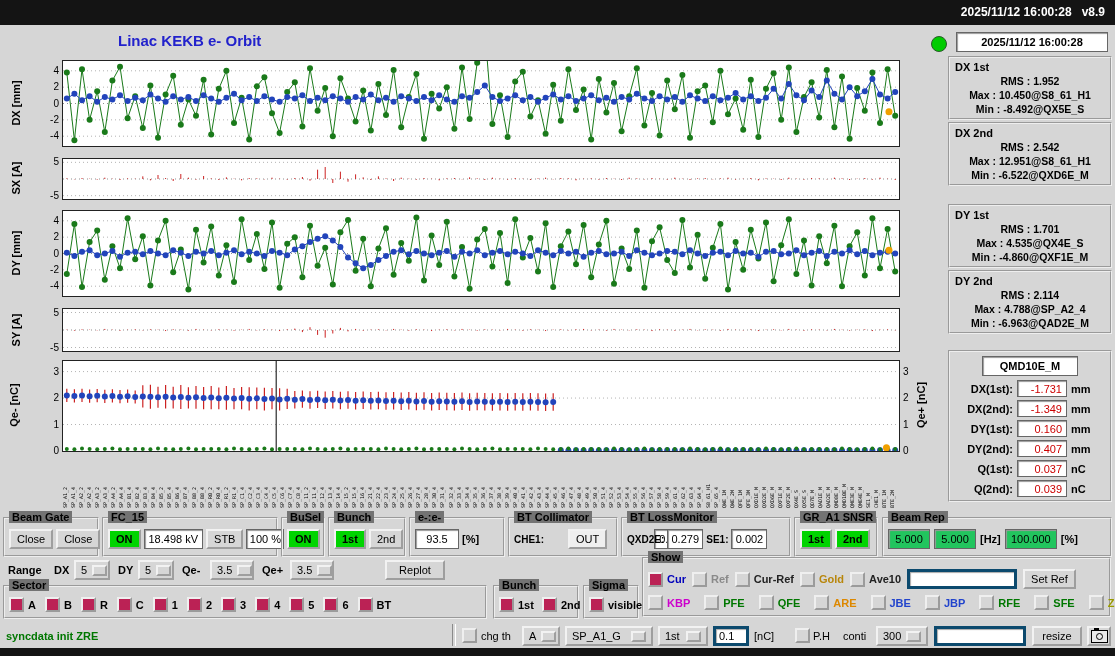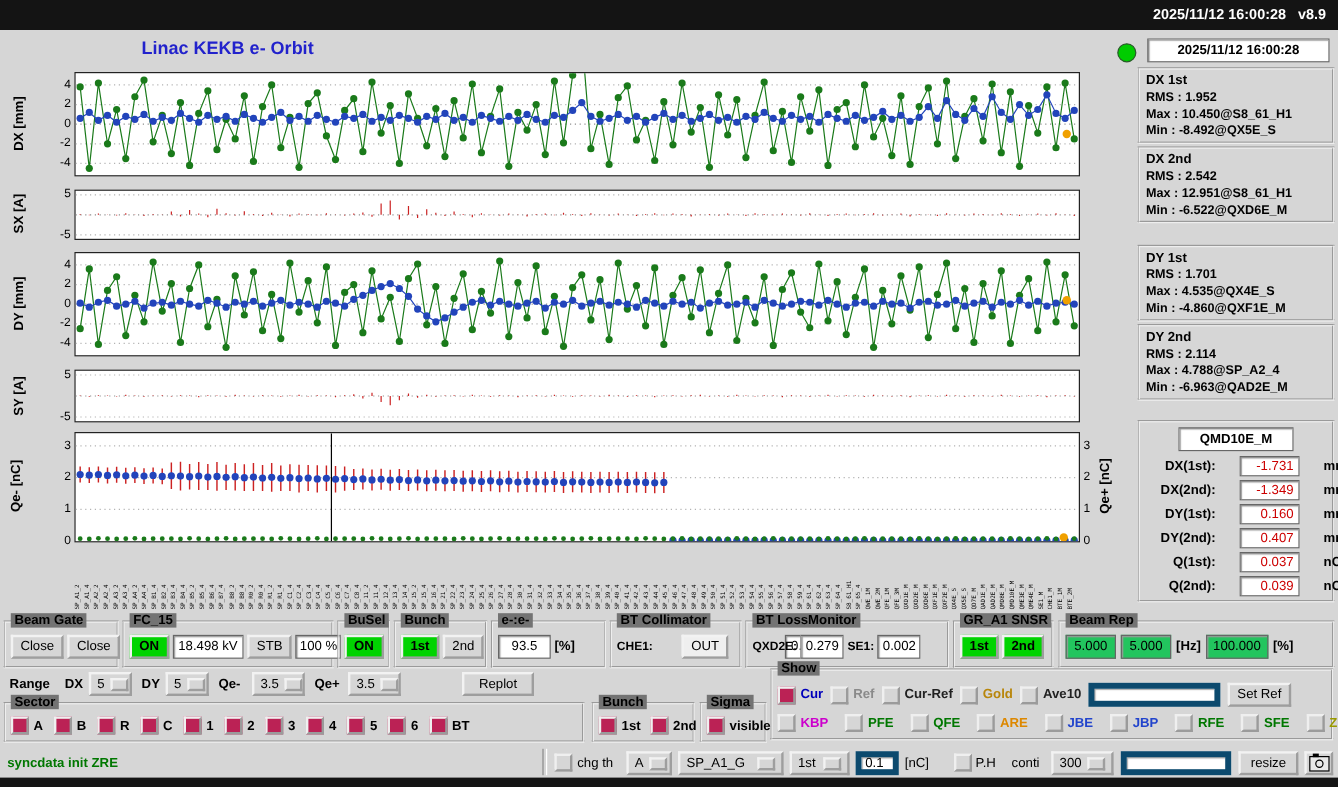--- a/index.html
+++ b/index.html
@@ -29,26 +29,26 @@
   .cb{display:inline-block;width:11px;height:11px;border:2px outset #efefef;background:#d6d6d6;box-sizing:content-box;flex:none;cursor:pointer;}
   .cb.on{background:#bb2255;}
   .cbitem{display:inline-flex;align-items:center;gap:4px;font-size:11px;font-weight:bold;color:#000;}
   .grp{position:absolute;border:2px groove #eeeeee;box-sizing:border-box;padding:10px 4px 2px 4px;}
   .grp-title{position:absolute;top:-8px;left:4px;background:#737373;padding:0 3px;font-size:11px;font-weight:bold;white-space:nowrap;}
   .grow{display:flex;align-items:center;gap:3px;}
   .lbl{font-size:11px;color:#000;white-space:nowrap;}
   .b{font-weight:bold;}
   .spanel{position:absolute;left:948px;width:164px;border:2px groove #eeeeee;background:#d6d6d6;padding:2px 5px;box-sizing:border-box;}
   .spanel .hdr{font-size:11px;font-weight:bold;margin:1px 0 2px 0;}
-  .srow{font-size:10.5px;font-weight:bold;margin:2px 0;white-space:nowrap;}
-  .qmdrow{display:flex;align-items:center;gap:20px;margin:3px 0;}
+  .srow{font-size:10.5px;font-weight:bold;margin:2px 0;white-space:nowrap;text-align:center;}
+  .qmdrow{display:flex;align-items:center;gap:4px;margin:3px 0;}
   .qmdrow .ql{flex:none;width:58px;text-align:right;font-size:11px;font-weight:bold;}
   .qmdrow .qv{flex:none;width:50px;height:17px;justify-content:flex-end;}
   .red{color:#cc0000;}
-  .tinput{background:#fff;border:5px solid #0c4a6e;box-shadow:inset 1px 1px 1px #aaa;height:20px;font-size:11px;padding:0 3px;box-sizing:border-box;font-family:"Liberation Sans",sans-serif;}
+  .tinput{background:#fff;border:3px solid #0c4a6e;box-shadow:inset 1px 1px 1px #aaa;height:20px;font-size:11px;padding:0 3px;box-sizing:border-box;font-family:"Liberation Sans",sans-serif;}
   .vsep{position:absolute;width:2px;height:22px;border-left:1px solid #8a8a8a;border-right:1px solid #fff;}
   .statusmsg{position:absolute;font-size:11px;font-weight:bold;}
   .iconbtn{position:absolute;display:inline-flex;align-items:center;justify-content:center;}
   .cam{position:relative;display:inline-block;width:15px;height:11px;border:1px solid #000;background:#e9e9e9;}
   .cam:before{content:"";position:absolute;left:2px;top:-3px;width:5px;height:3px;background:#000;}
   .cam-lens{position:absolute;left:4px;top:2px;width:5px;height:5px;border:1px solid #000;border-radius:50%;}
   .botstrip{position:absolute;left:0;top:648px;width:1115px;height:8px;background:#141414;}
 </style>
 </head>
 <body>

